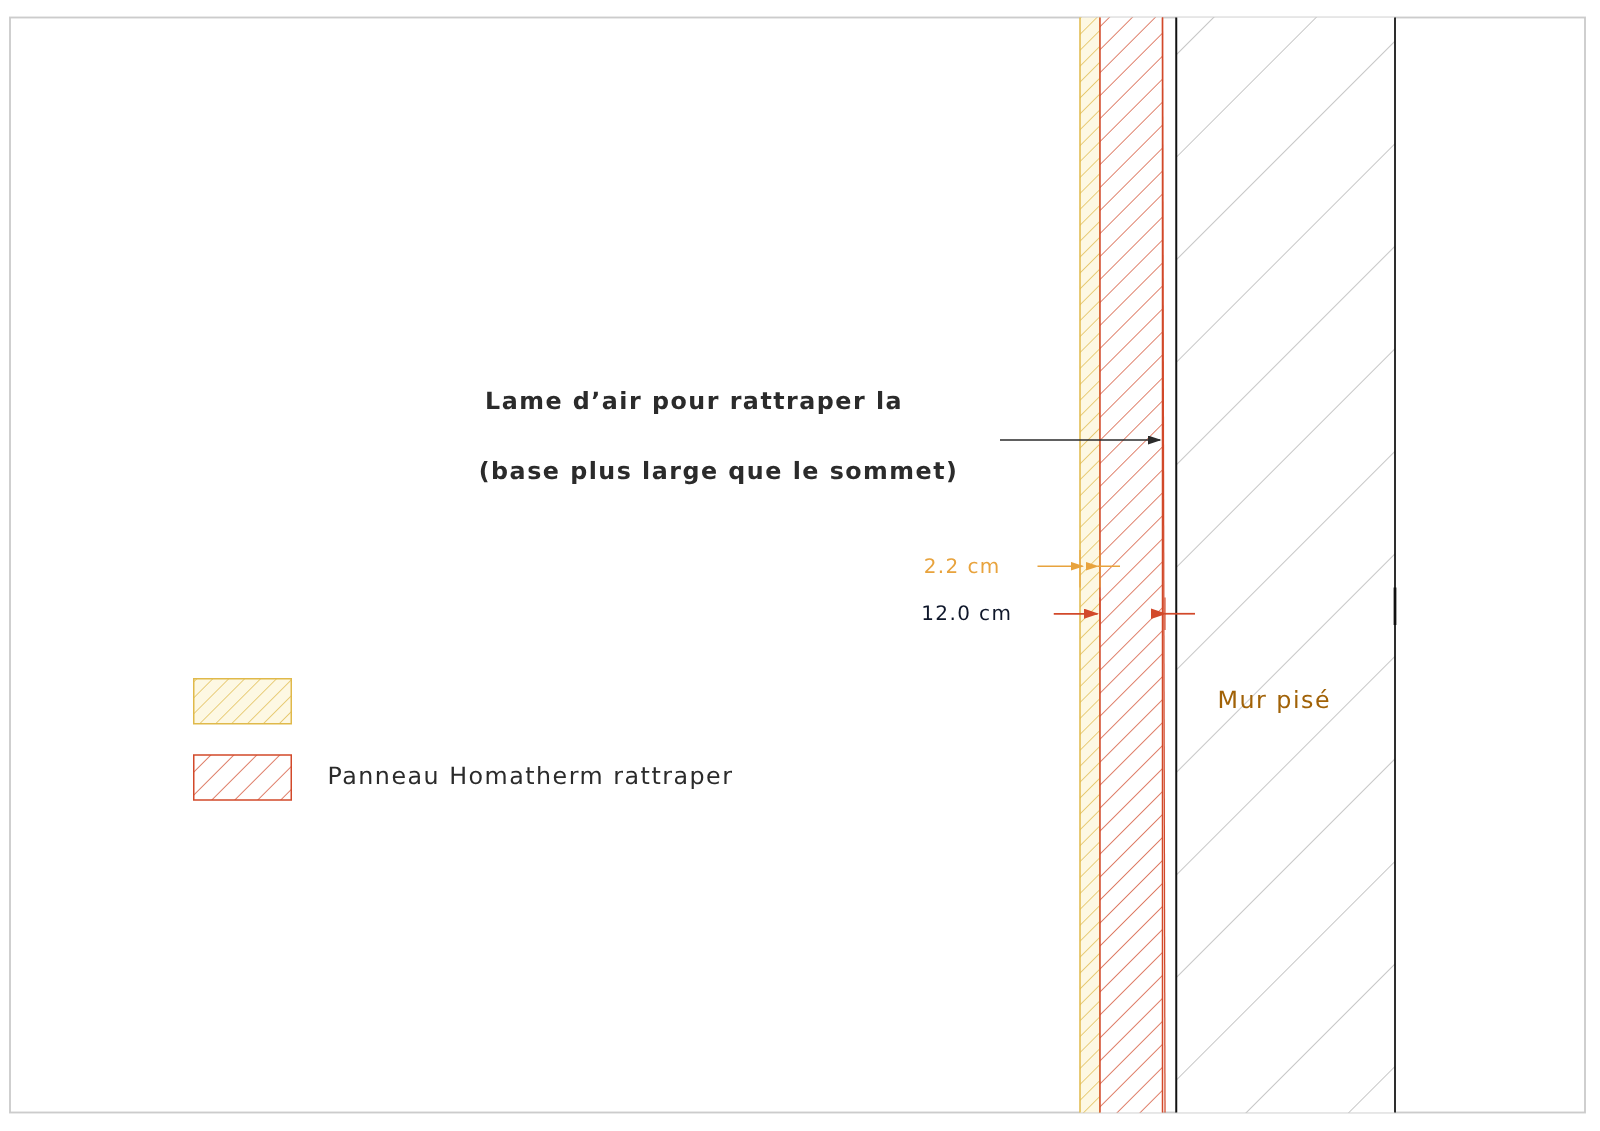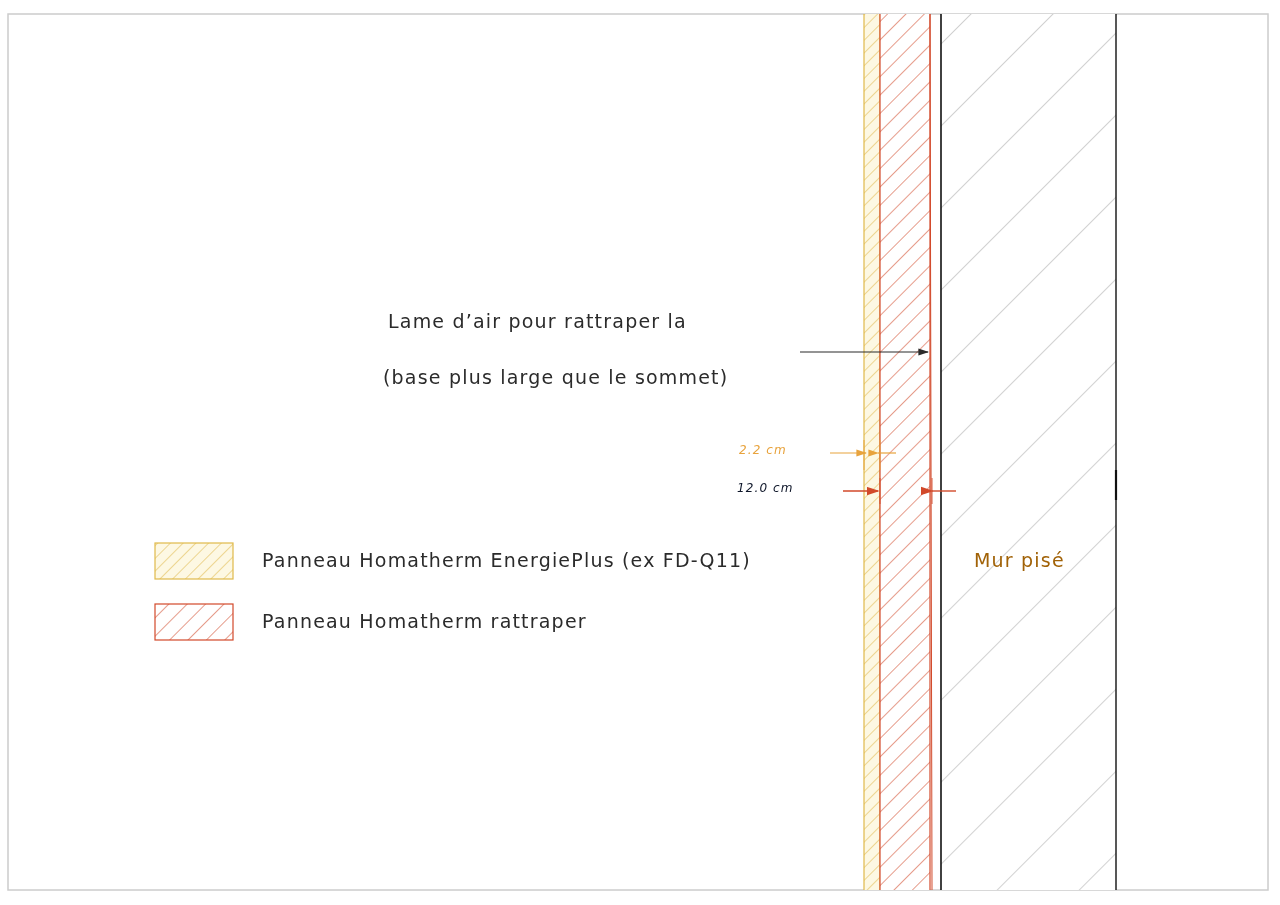--- a/index.html
+++ b/index.html
@@ -29,30 +29,30 @@
   .txt {
     position: absolute;
     font-family: "DejaVu Sans", sans-serif;
     white-space: pre;
     letter-spacing: 0.5px;
   }
   .annot-line {
     font-size: 19px;
     color: #2b2b2b;
     letter-spacing: 1.2px;
+    font-weight: bold;
   }
   .legend-label {
     font-size: 19px;
     color: #2b2b2b;
     letter-spacing: 1.2px;
   }
   .dim-label {
-    font-size: 12px;
+    font-size: 16px;
     letter-spacing: 1.1px;
-    font-style: italic;
   }
   .wall-label {
     font-size: 19px;
     color: #a16207;
     letter-spacing: 1.2px;
   }
 </style>
 </head>
 <body>
 
@@ -144,19 +144,18 @@
     </g>
   </svg>
 
   <div class="txt annot-line" style="left:388px; top:310px;">Lame d’air pour rattraper la</div>
   <div class="txt annot-line" style="left:363px; top:366px;margin-left:20px;">(base plus large que le sommet)</div>
 
   <div class="txt dim-label" style="left:739px; top:443px; color:#e8a33d;">2.2 cm</div>
 
   <div class="txt dim-label" style="left:737px; top:481px; color:#0f172a;">12.0 cm</div>
 
-  <div class="txt legend-label" style="left:262px; top:549px;">Panneau Homatherm EnergiePlus (ex FD-Q11)</div>
 
   <div class="txt legend-label" style="left:262px; top:610px;">Panneau Homatherm rattraper</div>
 
   <div class="txt wall-label" style="left:974px; top:549px;">Mur pisé</div>
 
 </div>
 
 </body></html>

